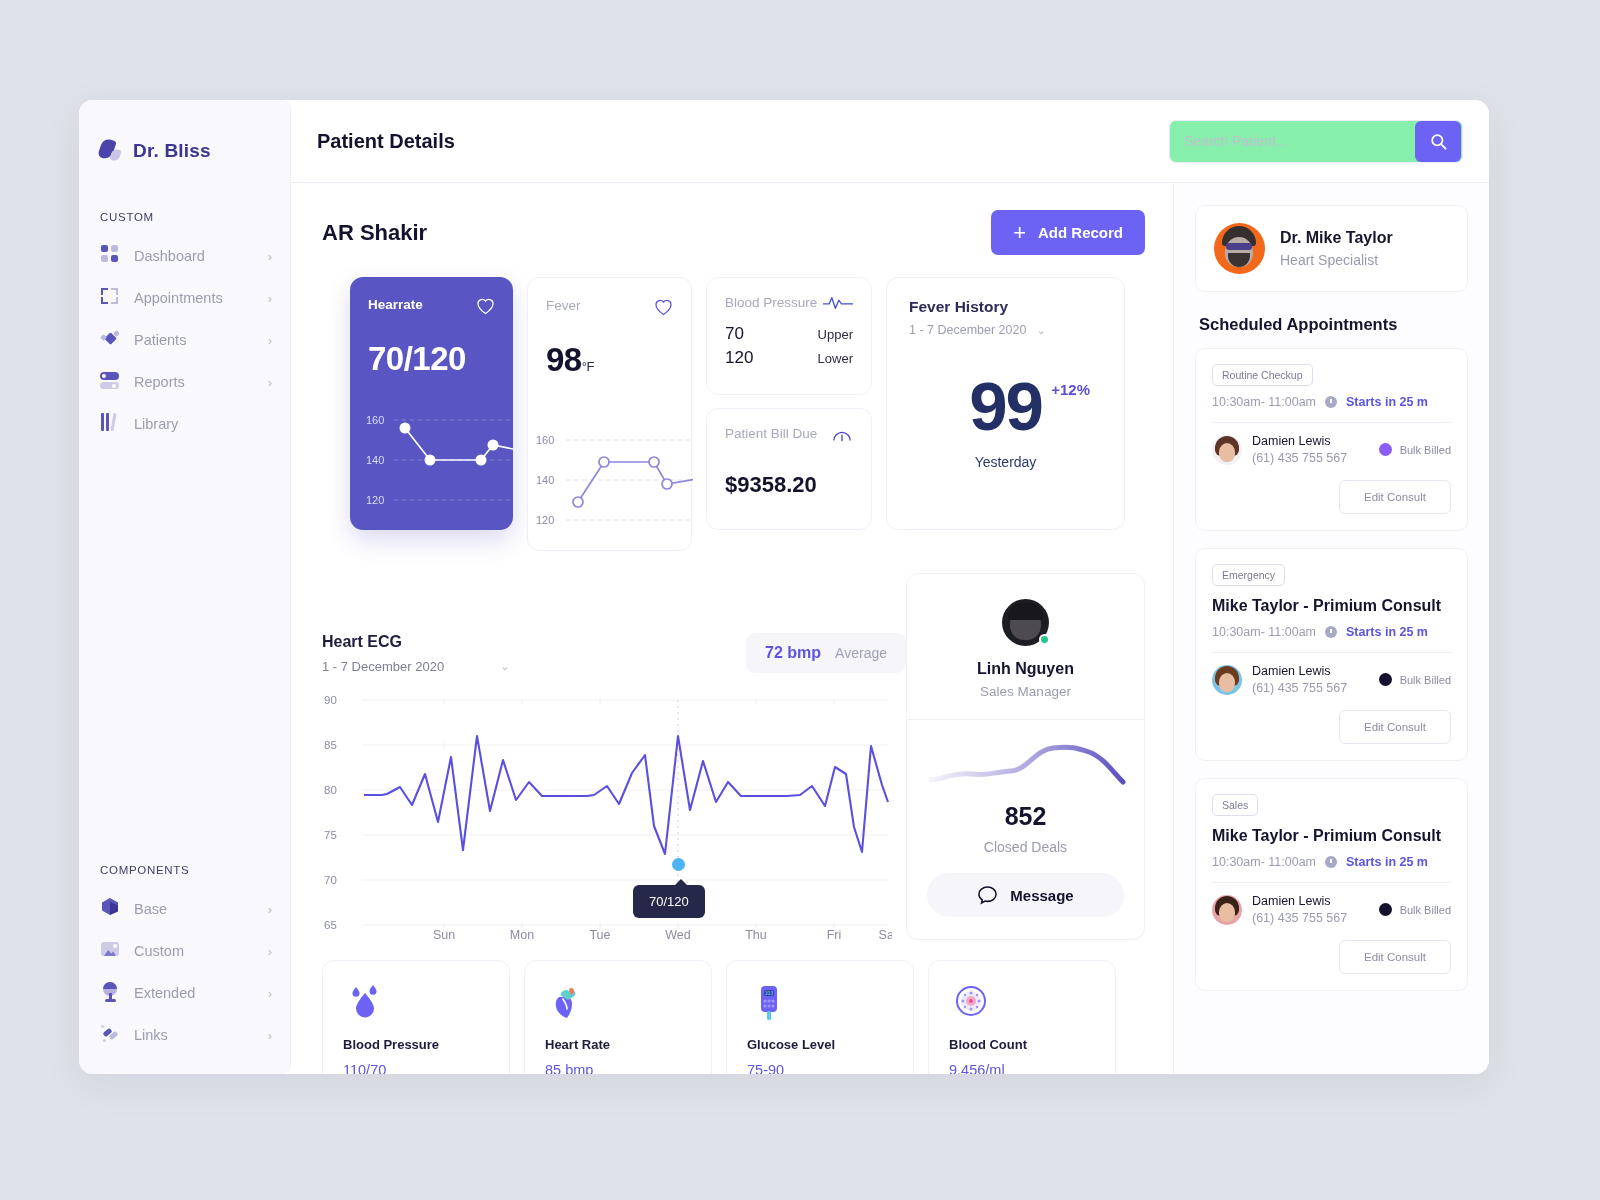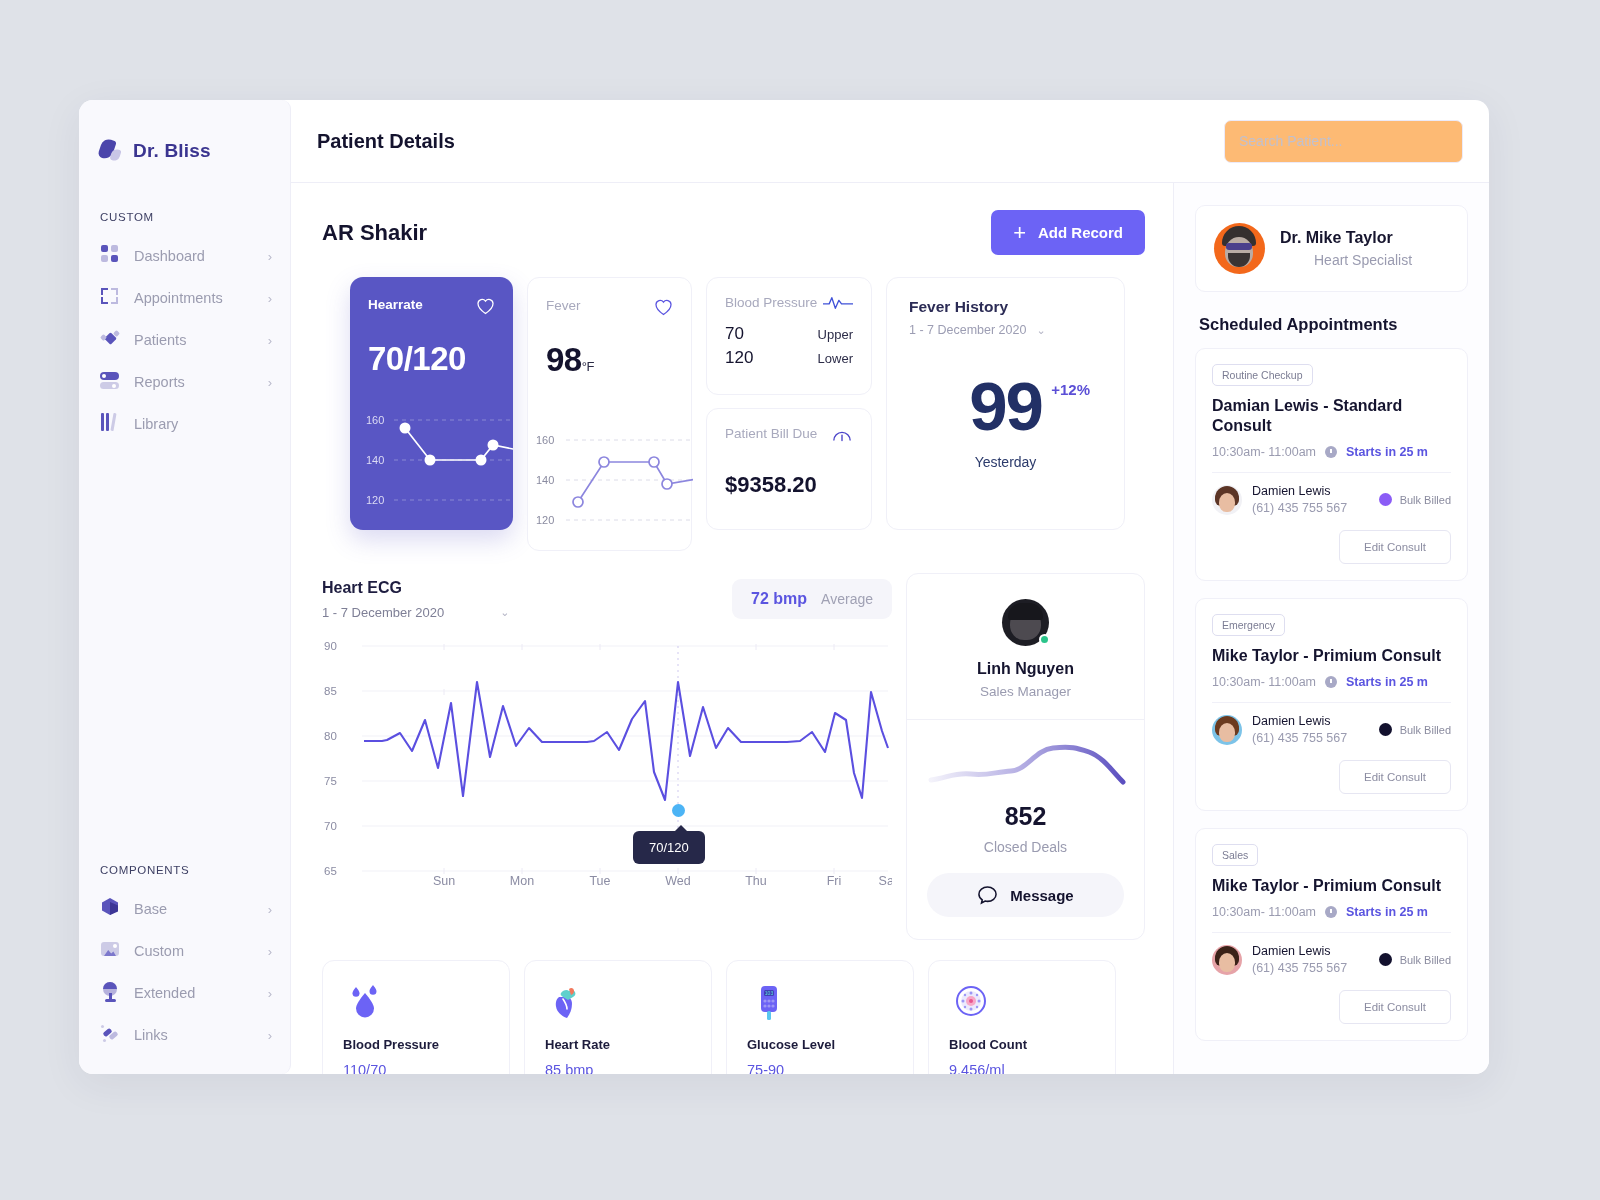--- a/index.html
+++ b/index.html
@@ -100,22 +100,22 @@
   .components-block { position: absolute; bottom: 20px; left: 0; right: 0; }
 
   
   .main { flex: 1; display: flex; flex-direction: column; min-width: 0; }
   .topbar {
     height: 83px; border-bottom: 1px solid #eeeef7;
     display: flex; align-items: center; padding: 0 26px 0 26px;
   }
   .page-title { font-size: 20px; font-weight: bold; color: #14132e; flex: 1; }
   .search-wrap {
-    display: flex; align-items: center; width: 239px; height: 43px;
-    border: 1px solid #eceaf8; border-radius: 7px; overflow: hidden; background: #fdba74; gap: 36px;
+    display: flex; align-items: center; width: 294px; height: 43px;
+    border: 1px solid #eceaf8; border-radius: 7px; overflow: hidden; background: #86efac; gap: 36px;
   }
   .search-input {
     flex: 1; border: none; outline: none; height: 100%;
     padding: 0 14px; font-size: 14px; color: #3a3a55;
     font-family: "Liberation Sans", sans-serif; background: transparent;
   }
   .search-input::placeholder { color: #c0c0cf; }
   .search-btn {
     width: 48px; height: 41px; background: #6c63f5; border: none; cursor: pointer;
     display: flex; align-items: center; justify-content: center; border-radius: 6px; margin-right: 1px;
@@ -165,21 +165,21 @@
   .card-fh { width: 239px; height: 253px; padding: 20px 22px; position: relative; }
   .fh-title { font-size: 15.5px; font-weight: bold; color: #2b2b55; }
   .fh-sub { display: flex; align-items: center; gap: 10px; margin-top: 7px; }
   .fh-date { font-size: 12.5px; color: #9c9db3; }
   .chev { color: #b4b5c6; font-size: 11px; }
   .fh-pct { position: absolute; right: 34px; top: 103px; font-size: 15px; font-weight: bold; color: #5b4fd6; }
   .fh-big { text-align: center; font-size: 69px; font-weight: 900; color: #223066; line-height: 1; margin-top: 35px; letter-spacing: -2px; }
   .fh-yest { text-align: center; font-size: 14px; color: #2b3a6b; font-weight: 500; margin-top: 13px; }
 
   
-  .lower-row { display: flex; gap: 14px; margin-top: 22px; align-items: flex-start; }
+  .lower-row { display: flex; margin-top: 22px; align-items: flex-end; }
   .ecg-card { flex: 1; min-width: 0; position: relative; padding-top: 6px; }
   .ecg-head { display: flex; align-items: flex-start; }
   .ecg-title { font-size: 16px; font-weight: bold; color: #1e1d40; }
   .ecg-sub { display: flex; align-items: center; gap: 56px; margin-top: 8px; }
   .ecg-date { font-size: 13px; color: #7e7f96; }
   .bpm-badge {
     margin-left: auto; display: flex; align-items: center; gap: 14px;
     background: #f5f5fa; border-radius: 9px; padding: 11px 19px;
   }
   .bpm-val { font-size: 16px; font-weight: bold; color: #5b55e0; }
@@ -233,21 +233,21 @@
   .metric-value { font-size: 14.5px; color: #5b55e0; margin-top: 10px; }
 
   
   .doc-card { display: flex; align-items: center; gap: 15px; padding: 17px 18px; border-radius: 10px; }
   .doc-av { width: 51px; height: 51px; border-radius: 50%; background: #f3681b; position: relative; overflow: hidden; flex: 0 0 51px; }
   .doc-av .hair { position:absolute; left:8px; top:3px; width:34px; height:20px; border-radius:17px 17px 3px 3px; background:#35302f; }
   .doc-av .face { position:absolute; left:11px; top:14px; width:28px; height:30px; border-radius:50% 50% 45% 45%; background:#b9aca4; }
   .doc-av .glasses { position:absolute; left:12px; top:20px; width:26px; height:7px; background:#4a3f8c; border-radius:3px; }
   .doc-av .beard { position:absolute; left:14px; top:30px; width:22px; height:14px; border-radius:0 0 12px 12px; background:#3a3433; }
   .doc-name { font-size: 16px; font-weight: bold; color: #16152e; }
-  .doc-role { font-size: 14px; color: #9a9bb0; margin-top: 5px; margin-left: 34px; }
+  .doc-role { font-size: 14px; color: #9a9bb0; margin-top: 5px; }
   .sched-title { font-size: 16.5px; font-weight: bold; color: #15142f; margin: 23px 0 14px 4px; }
   .appt-card { border: 1px solid #f0f0f8; border-radius: 10px; padding: 15px 16px 16px; margin-bottom: 17px; background:#fff; }
   .tag {
     display: inline-block; border: 1px solid #dedef0; border-radius: 5px;
     font-size: 10.5px; color: #7b7c93; padding: 4px 9px;
   }
   .appt-title { font-size: 16px; font-weight: bold; color: #15142f; line-height: 1.25; margin-top: 10px; }
   .appt-meta { display: flex; align-items: center; gap: 9px; margin-top: 9px; }
   .appt-time { font-size: 12.5px; color: #9a9bb0; }
   .clock {
@@ -684,21 +684,20 @@
           <div>
             <div class="doc-name">Dr. Mike Taylor</div>
             <div class="doc-role">Heart Specialist</div>
           </div>
         </div>
 
         <div class="sched-title">Scheduled Appointments</div>
 
         <div class="appt-card">
           <span class="tag">Routine Checkup</span>
-          <div class="appt-title">Damian Lewis - Standard Consult</div>
           <div class="appt-meta">
             <span class="appt-time">10:30am- 11:00am</span>
             <span class="clock"></span>
             <span class="starts">Starts in 25 m</span>
           </div>
           <div class="appt-div"></div>
           <div class="pt-row">
             <span class="pt-av" style="background:#f1f1f5;">
               <span class="hair" style="background:#5c3526;"></span>
                 <span class="face"></span>

